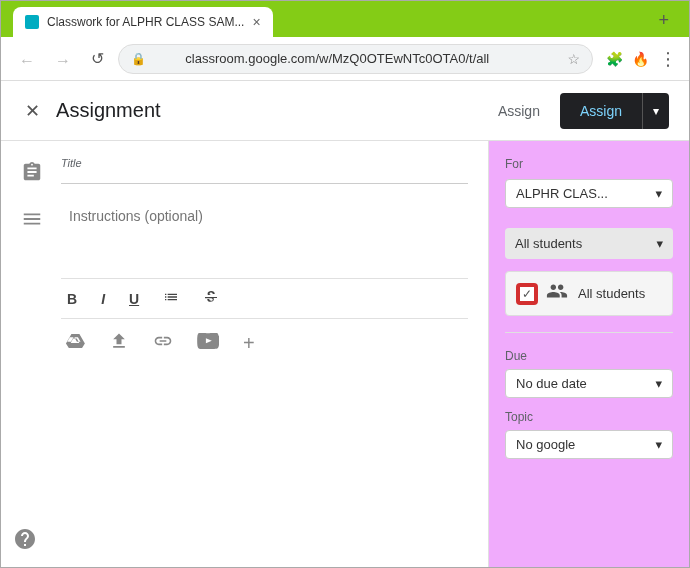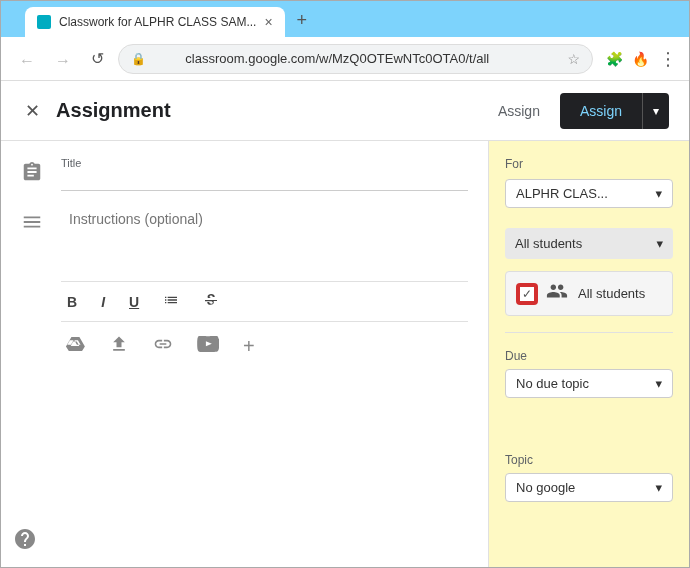--- a/index.html
+++ b/index.html
@@ -1,21 +1,21 @@
 <!DOCTYPE html>
 <html><head>
   <meta charset="utf-8">
   <style>
     * { box-sizing: border-box; margin: 0; padding: 0; }
     body { font-family: 'Segoe UI', Arial, sans-serif; background: #f1f3f4; width: 690px; height: 568px; overflow: hidden; }
 
     
     .browser-frame { width: 690px; height: 568px; display: flex; flex-direction: column; border: 1px solid #aaa; }
 
-    .tab-bar { background: #7dd3fc; height: 36px; display: flex; align-items: flex-end; padding: 0 24px; }
+    .tab-bar { background: #84cc16; height: 36px; display: flex; align-items: flex-end; padding: 0 12px; justify-content: space-between; }
     .tab { background: white; border-radius: 8px 8px 0 0; padding: 0 12px; height: 30px; display: flex; align-items: center; gap: 8px; font-size: 12px; color: #333; min-width: 160px; }
     .tab-favicon { width: 14px; height: 14px; background: #00acc1; border-radius: 2px; }
     .tab-title { flex: 1; overflow: hidden; text-overflow: ellipsis; white-space: nowrap; font-size: 12px; }
     .tab-close { cursor: pointer; color: #666; font-size: 14px; }
     .new-tab { background: transparent; border: none; padding: 6px 8px; cursor: pointer; font-size: 18px; color: #555; margin-left: 4px; }
 
     .nav-bar { background: white; height: 44px; display: flex; align-items: center; padding: 0 12px; gap: 8px; border-bottom: 1px solid #ddd; }
     .nav-btn { background: none; border: none; cursor: pointer; padding: 4px 6px; border-radius: 50%; color: #555; font-size: 16px; line-height: 1; }
     .nav-btn.disabled { color: #bbb; cursor: default; }
     .address-bar { flex: 1; border: 1px solid #ddd; border-radius: 20px; height: 30px; display: flex; align-items: center; padding: 0 12px; background: #f1f3f4; font-size: 13px; color: #333; gap: 6px; }
@@ -25,72 +25,72 @@
     .ext-icons { display: flex; align-items: center; gap: 6px; margin-left: 4px; }
     .ext-icon { width: 20px; height: 20px; display: flex; align-items: center; justify-content: center; font-size: 14px; color: #555; cursor: pointer; }
     .menu-dots { font-size: 18px; color: #555; cursor: pointer; }
 
     
     .page-content { flex: 1; background: white; overflow: hidden; display: flex; flex-direction: column; }
 
     
     .assignment-header { display: flex; align-items: center; padding: 12px 20px; border-bottom: 1px solid #e0e0e0; gap: 12px; height: 60px; }
     .close-btn { background: none; border: none; cursor: pointer; font-size: 18px; color: #555; padding: 4px; }
-    .assignment-title { font-size: 20px; font-weight: 700; color: #202124; flex: 1; }
+    .assignment-title { font-size: 20px; font-weight: 400; color: #202124; flex: 1; }
     .saved-text { font-size: 14px; color: #5f6368; margin-right: 8px; }
     .assign-btn-group { display: flex; align-items: center; }
     .assign-btn { background: #202124; color: #7dd3fc; border: none; padding: 8px 20px; font-size: 14px; font-weight: 500; cursor: pointer; border-radius: 4px 0 0 4px; height: 36px; }
     .assign-dropdown { background: #202124; color: white; border: none; border-left: 1px solid #555; padding: 8px 10px; cursor: pointer; border-radius: 0 4px 4px 0; height: 36px; display: flex; align-items: center; }
 
     
     .main-area { display: flex; flex: 1; overflow: hidden; }
 
     
     .left-panel { flex: 1; padding: 16px 20px; display: flex; flex-direction: column; gap: 12px; border-right: 1px solid #e0e0e0; position: relative; }
 
     .form-section { display: flex; align-items: flex-start; gap: 16px; }
     .section-icon { color: #888; font-size: 20px; margin-top: 4px; flex-shrink: 0; width: 24px; }
 
-    .title-field-wrapper { flex: 1; border-bottom: 1px solid #ccc; padding-bottom: 19px; }
+    .title-field-wrapper { flex: 1; border-bottom: 1px solid #ccc; padding-bottom: 12px; font-style: italic; }
     .title-label { font-size: 11px; color: #5f6368; margin-bottom: 2px; }
     .title-value { font-size: 16px; color: #202124; }
 
     .instructions-box { flex: 1; border: none; min-height: 80px; padding: 8px; color: #80868b; font-size: 14px; resize: none; }
 
     .instructions-section { display: flex; align-items: flex-start; gap: 16px; }
     .instructions-wrapper { flex: 1; }
 
     .toolbar-row { display: flex; align-items: center; gap: 12px; padding: 6px 0; border-top: 1px solid #e0e0e0; border-bottom: 1px solid #e0e0e0; margin-top: 4px; }
     .toolbar-btn { background: none; border: none; cursor: pointer; font-size: 14px; font-weight: 700; color: #444; padding: 4px 6px; border-radius: 3px; }
     .toolbar-italic { font-style: italic; }
     .toolbar-underline { text-decoration: underline; }
 
     .attachment-row { display: flex; align-items: center; gap: 16px; padding: 8px 0; }
     .attach-btn { background: none; border: none; cursor: pointer; color: #555; font-size: 16px; padding: 4px; }
 
     
-    .right-panel { width: 200px; padding: 16px; display: flex; flex-direction: column; gap: 12px; overflow-y: auto; background: #fef9c3; }
+    .right-panel { width: 200px; padding: 16px; display: flex; flex-direction: column; gap: 12px; overflow-y: auto; background: #f0abfc; }
 
     .for-section { margin-bottom: 4px; }
     .for-label { font-size: 12px; color: #5f6368; font-weight: 500; margin-bottom: 8px; }
 
     .dropdown-field { border: 1px solid #ccc; border-radius: 4px; padding: 6px 10px; display: flex; align-items: center; justify-content: space-between; cursor: pointer; font-size: 13px; color: #333; background: white; }
 
     .students-dropdown { background: #e8e8e8; border: none; border-radius: 4px; padding: 8px 10px; display: flex; align-items: center; justify-content: space-between; cursor: pointer; font-size: 13px; color: #333; position: relative; }
 
     .all-students-popup { background: #f5f5f5; border: 1px solid #ddd; border-radius: 4px; padding: 0; position: relative; }
     .all-students-row { display: flex; align-items: center; gap: 10px; padding: 8px 12px; cursor: pointer; }
     .checkbox-red { width: 18px; height: 18px; border: 2px solid #d32f2f; border-radius: 2px; display: flex; align-items: center; justify-content: center; background: white; flex-shrink: 0; box-shadow: 0 0 0 2px #d32f2f; }
     .checkbox-inner { font-size: 12px; color: #555; }
     .all-students-text { font-size: 13px; color: #333; }
 
     .section-divider { height: 1px; background: #e0e0e0; margin: 4px 0; }
 
     .due-label { font-size: 12px; color: #5f6368; font-weight: 500; margin-bottom: 6px; }
-    .topic-label { font-size: 12px; color: #5f6368; font-weight: 500; margin-bottom: 6px; margin-top: 43px; }
+    .topic-label { font-size: 12px; color: #5f6368; font-weight: 500; margin-bottom: 6px; }
   </style>
 </head>
 <body>
 
 <div class="browser-frame">
 
   <div class="tab-bar">
     <div class="tab">
       <div class="tab-favicon"></div>
       <span class="tab-title">Classwork for ALPHR CLASS SAM...</span>
@@ -232,21 +232,21 @@
             </span>
             <span class="all-students-text">All students</span>
           </div>
         </div>
 
         <div class="section-divider"></div>
 
         <div>
           <div class="due-label">Due</div>
           <div class="dropdown-field">
-            <span>No due topic</span>
+            <span>No due date</span>
             <span>▾</span>
           </div>
         </div>
 
         <div>
           <div class="topic-label">Topic</div>
           <div class="dropdown-field">
             <span>No google</span>
             <span>▾</span>
           </div>

